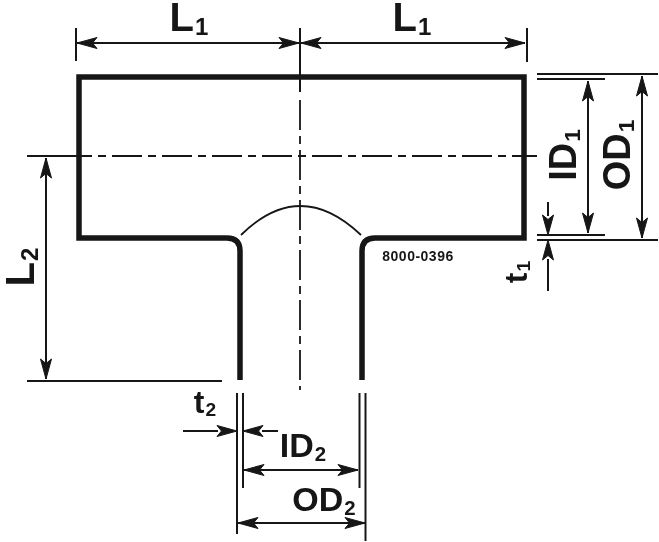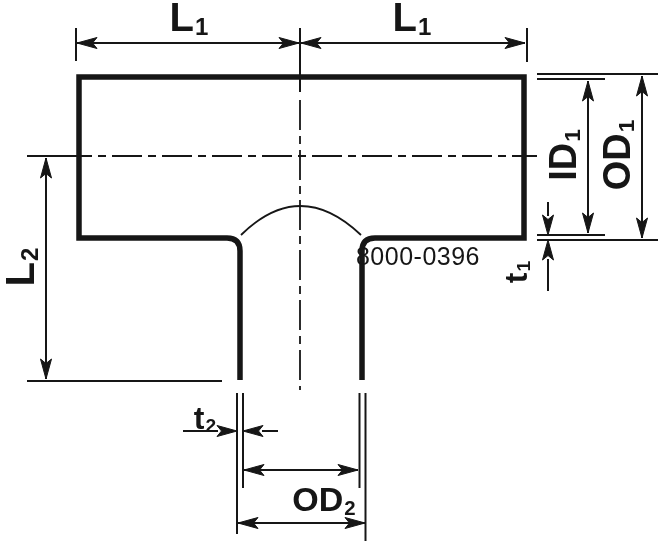--- a/index.html
+++ b/index.html
@@ -10,21 +10,21 @@
   .outline { stroke:var(--line); stroke-width:5.5; fill:none; stroke-linejoin:miter; }
   .arc { stroke:var(--line); stroke-width:1.8; fill:none; }
   .cl { stroke:var(--line); stroke-width:1.8; fill:none; stroke-dasharray:30 6 8 6; }
   .thin { stroke:var(--line); stroke-width:2; }
   .ah { fill:var(--line); stroke:var(--line); stroke-width:1; }
   .lbl { position:absolute; font-weight:bold; color:var(--line); line-height:1;
          transform:translate(-50%,-50%); white-space:nowrap; }
   .rot { transform:translate(-50%,-50%) rotate(-90deg); }
   .s40 { font-size:40px; } .s38 { font-size:38px; } .s34 { font-size:34px; } .s32 { font-size:32px; }
   .sub { font-size:0.6em; position:relative; top:0.18em; margin-left:1px; }
-  .pn  { font-size:25px; font-weight:normal; letter-spacing:0.5px; }
+  .pn  { font-size:14px; font-weight:bold; letter-spacing:0.5px; }
 </style>
 </head>
 <body>
 
 <div class="stage">
 
   <svg width="659" height="542" viewBox="0 0 659 542">
 
     <g>
       <path class="outline" d="M 240 380 L 240 251 Q 240 238 227 238 L 79 238 L 79 77 L 524 77 L 524 238 L 375 238 Q 362 238 362 251 L 362 380"></path>
@@ -117,20 +117,21 @@
   <div class="lbl s40" style="left:412px; top:17px;"><span>L</span><span class="sub">1</span></div>
 
   <div class="lbl s40 rot" style="left:20px; top:267px;"><span>L</span><span class="sub">2</span></div>
 
   <div class="lbl s38 rot" style="left:563px; top:155px;"><span>ID</span><span class="sub">1</span></div>
 
   <div class="lbl s38 rot" style="left:617px; top:155px;"><span>OD</span><span class="sub">1</span></div>
 
   <div class="lbl s32 rot" style="left:516px; top:272px;"><span>t</span><span class="sub">1</span></div>
 
-  <div class="lbl s32" style="left:205px; top:418px;"><span>t</span><span class="sub">2</span></div>
+  <div class="lbl s32" style="left:205px; top:402px;"><span>t</span><span class="sub">2</span></div>
 
+  <div class="lbl s34" style="left:303px; top:445px;"><span>ID</span><span class="sub">2</span></div>
 
   <div class="lbl s34" style="left:296px; top:499px;margin-left:28px;"><span>OD</span><span class="sub">2</span></div>
 
   <div class="lbl pn" style="left:418px; top:256px;">8000-0396</div>
 
 </div>
 
 </body></html>

